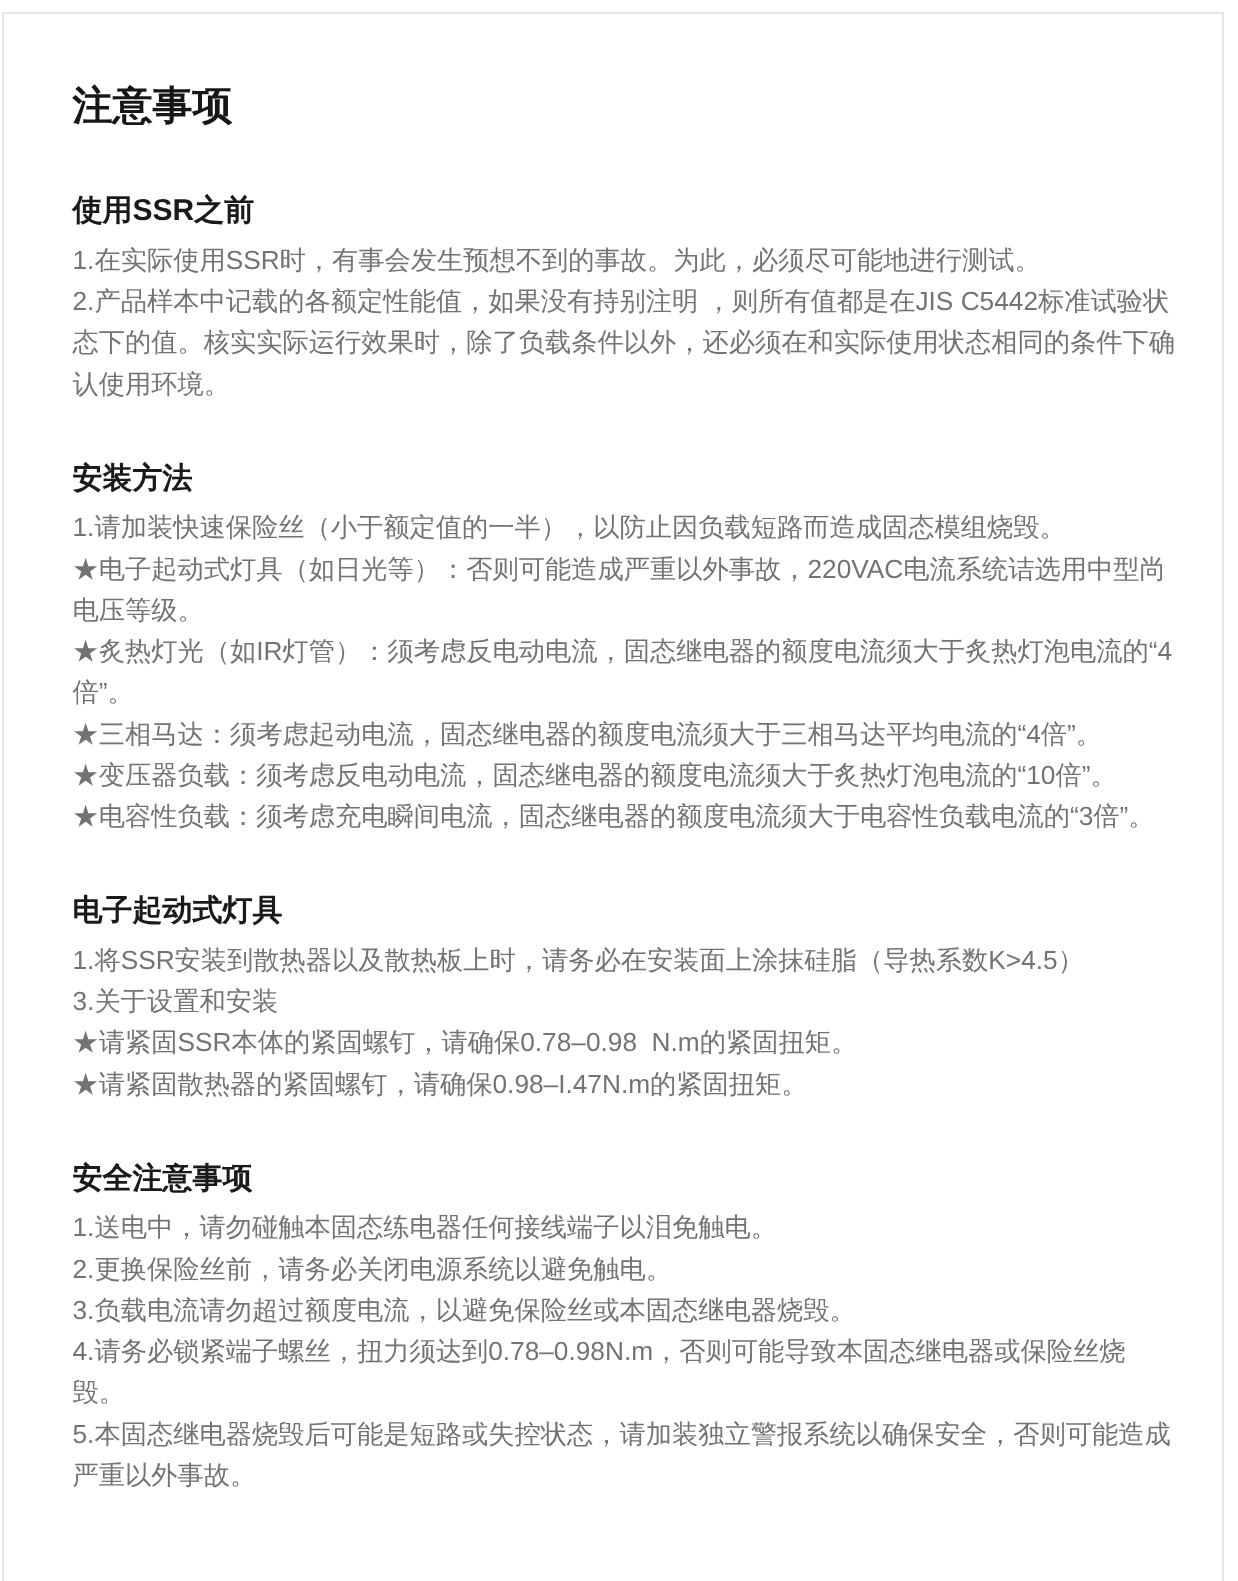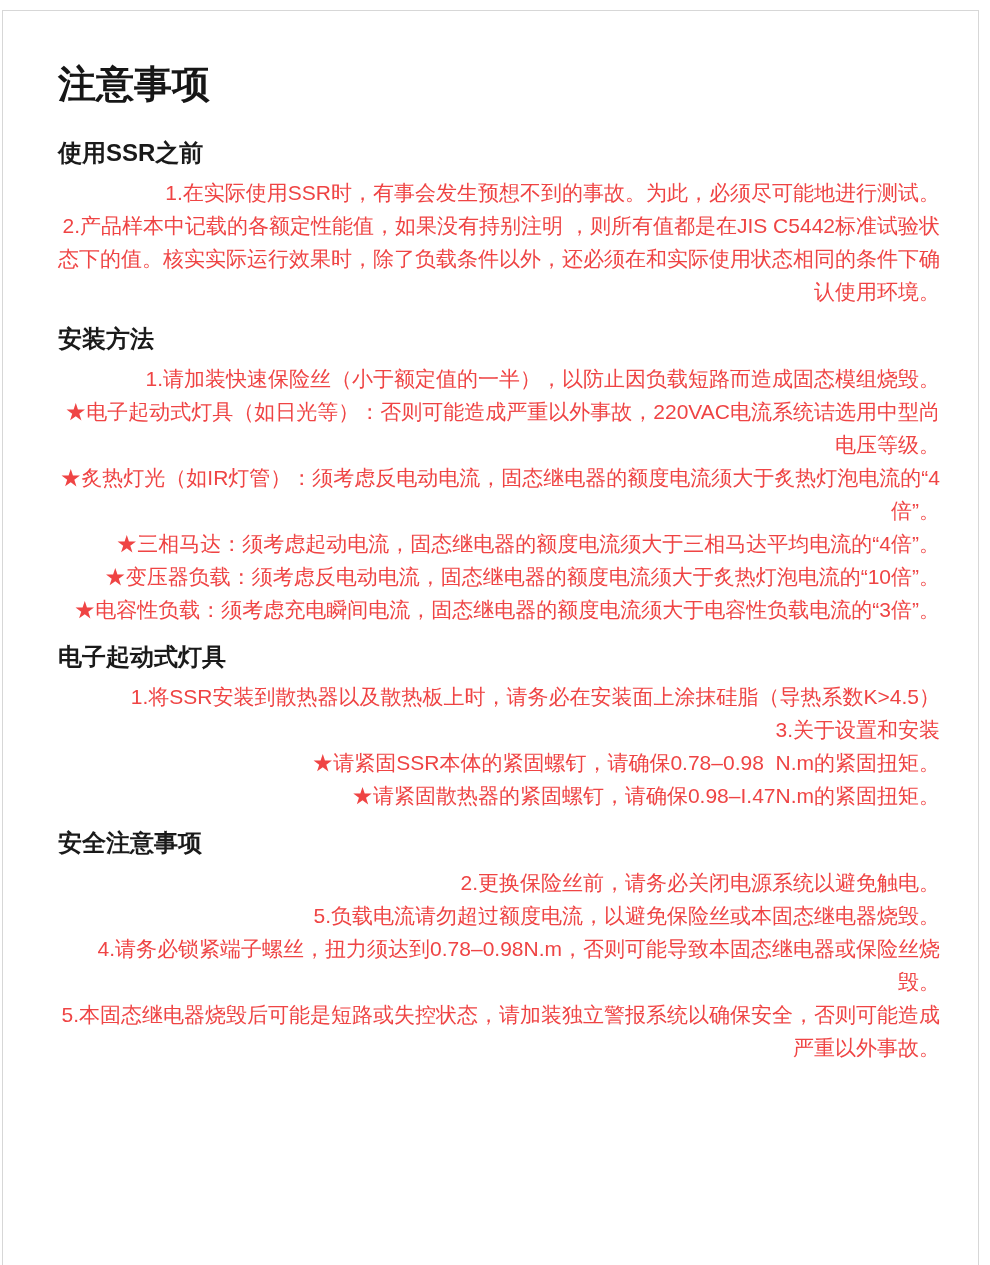--- a/index.html
+++ b/index.html
@@ -41,46 +41,46 @@
     width: 1px;
     background: #d7d7d7;
   }
   .content {
     position: absolute;
     left: 58px;
     top: 64px;
     width: 882px;
   }
   .doc-title {
-    font-size: 38px;
+    font-size: 32px;
     font-weight: 700;
     line-height: 40px;
-    margin: 0 0 34px 0;
+    margin: 0 0 50px 0;
     color: #161616;
   }
   .section {
-    margin-top: 16px;
+    margin-top: 0;
   }
   .section + .section {
+    margin-top: 44px;
   }
   .section-heading {
     font-size: 24px;
     font-weight: 700;
     line-height: 30px;
     margin: 0 0 8px 0;
     color: #1a1a1a;
   }
   .note-line {
     font-size: 21px;
     line-height: 33px;
     margin: 0;
     white-space: pre-wrap;
     word-break: break-all;
-    color: #ef4444;
-    text-align: right;
+    color: #737373;
   }
 </style>
 </head>
 <body>
 
 <div class="page">
   <div class="border-top"></div>
   <div class="border-left"></div>
   <div class="border-right"></div>
 
@@ -107,20 +107,21 @@
     <div class="section">
       <h2 class="section-heading">电子起动式灯具</h2>
       <p class="note-line">1.将SSR安装到散热器以及散热板上时，请务必在安装面上涂抹硅脂（导热系数K&gt;4.5）</p>
       <p class="note-line">3.关于设置和安装</p>
       <p class="note-line">★请紧固SSR本体的紧固螺钉，请确保0.78–0.98  N.m的紧固扭矩。</p>
       <p class="note-line">★请紧固散热器的紧固螺钉，请确保0.98–I.47N.m的紧固扭矩。</p>
     </div>
 
     <div class="section">
       <h2 class="section-heading">安全注意事项</h2>
+      <p class="note-line">1.送电中，请勿碰触本固态练电器任何接线端子以泪免触电。</p>
       <p class="note-line">2.更换保险丝前，请务必关闭电源系统以避免触电。</p>
-      <p class="note-line">5.负载电流请勿超过额度电流，以避免保险丝或本固态继电器烧毁。</p>
+      <p class="note-line">3.负载电流请勿超过额度电流，以避免保险丝或本固态继电器烧毁。</p>
       <p class="note-line">4.请务必锁紧端子螺丝，扭力须达到0.78–0.98N.m，否则可能导致本固态继电器或保险丝烧毁。</p>
       <p class="note-line">5.本固态继电器烧毁后可能是短路或失控状态，请加装独立警报系统以确保安全，否则可能造成严重以外事故。</p>
     </div>
 
   </div>
 </div>
 
 </body></html>

